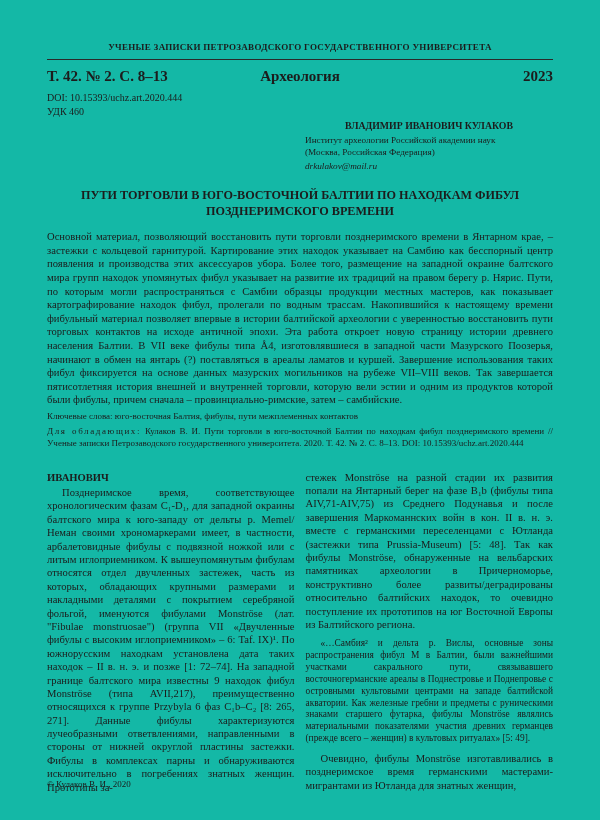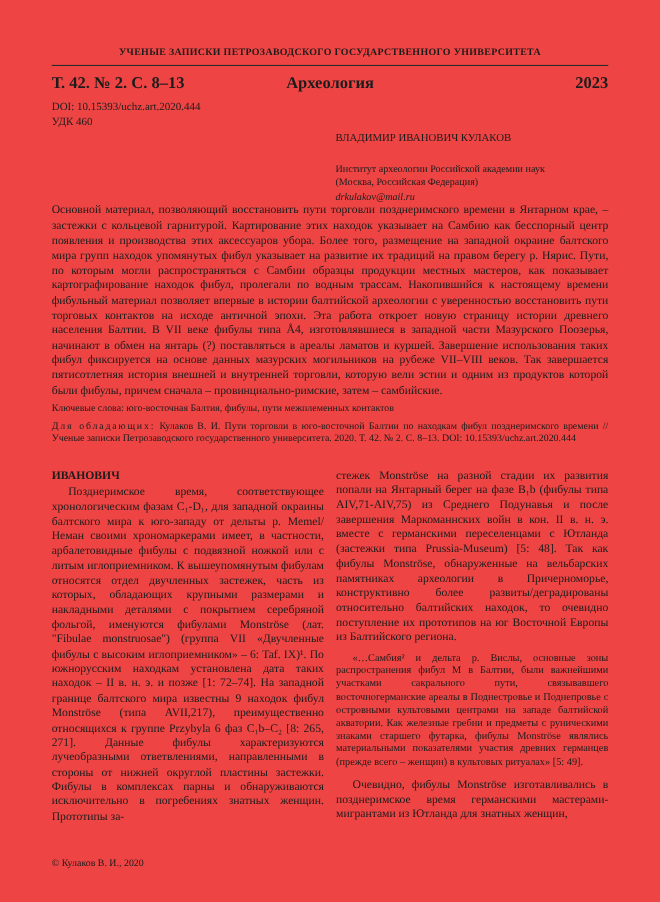--- a/index.html
+++ b/index.html
@@ -8,21 +8,21 @@
     background: #ffffff;
     font-family: "Liberation Serif", "DejaVu Serif", serif;
     color: #1c1c1c;
   }
   .page {
     position: relative;
     width: 600px;
     height: 820px;
     box-sizing: border-box;
     padding: 42px 47px 0 47px;
-    background: #ef4444;
+    background: #14b8a6;
     overflow: hidden;
   }
   
   .journal-header {
     text-align: center;
     font-weight: bold;
     font-size: 9px;
     letter-spacing: 0.3px;
     white-space: nowrap;
   }
@@ -43,24 +43,24 @@
   .meta-row .m-right { flex: 1; text-align: right; }
   .doi { font-size: 10px; margin-top: 7px; }
   .udc { font-size: 10px; margin-top: 3px; }
   
   .author-block {
     margin: 3px 0 0 258px;
     font-size: 9.2px;
     line-height: 1.32;
   }
   .author-name {
-    font-weight: normal;
+    font-weight: bold;
     font-size: 9.8px;
-    text-align: left;
-    margin-bottom: 14px;
+    text-align: center;
+    margin-bottom: 1px;
   }
   .author-email {
     font-style: italic;
     margin-top: 2px;
   }
   
   .article-title {
     text-align: center;
     font-weight: bold;
     font-size: 12.2px;
@@ -136,20 +136,21 @@
     <div class="udc">УДК 460</div>
   </header>
 
   <section class="author-block">
     <div class="author-name">ВЛАДИМИР ИВАНОВИЧ КУЛАКОВ</div>
     <div>Институт археологии Российской академии наук</div>
     <div>(Москва, Российская Федерация)</div>
     <div class="author-email">drkulakov@mail.ru</div>
   </section>
 
+  <h1 class="article-title">ПУТИ ТОРГОВЛИ В ЮГО-ВОСТОЧНОЙ БАЛТИИ ПО НАХОДКАМ ФИБУЛ ПОЗДНЕРИМСКОГО ВРЕМЕНИ</h1>
 
   <p class="abstract">Основной материал, позволяющий восстановить пути торговли позднеримского времени в Янтарном крае, – застежки с кольцевой гарнитурой. Картирование этих находок указывает на Самбию как бесспорный центр появления и производства этих аксессуаров убора. Более того, размещение на западной окраине балтского мира групп находок упомянутых фибул указывает на развитие их традиций на правом берегу р. Нярис. Пути, по которым могли распространяться с Самбии образцы продукции местных мастеров, как показывает картографирование находок фибул, пролегали по водным трассам. Накопившийся к настоящему времени фибульный материал позволяет впервые в истории балтийской археологии с уверенностью восстановить пути торговых контактов на исходе античной эпохи. Эта работа откроет новую страницу истории древнего населения Балтии. В VII веке фибулы типа Å4, изготовлявшиеся в западной части Мазурского Поозерья, начинают в обмен на янтарь (?) поставляться в ареалы ламатов и куршей. Завершение использования таких фибул фиксируется на основе данных мазурских могильников на рубеже VII–VIII веков. Так завершается пятисотлетняя история внешней и внутренней торговли, которую вели эстии и одним из продуктов которой были фибулы, причем сначала – провинциально-римские, затем – самбийские.</p>
 
   <p class="keywords">Ключевые слова: юго-восточная Балтия, фибулы, пути межплеменных контактов</p>
 
   <p class="citation">
     <span class="cite-label">Для обладающих:</span>
     <span>Кулаков В. И. Пути торговли в юго-восточной Балтии по находкам фибул позднеримского времени // Ученые записки Петрозаводского государственного университета. 2020. Т. 42. № 2. С. 8–13. DOI: 10.15393/uchz.art.2020.444</span>
   </p>
 

